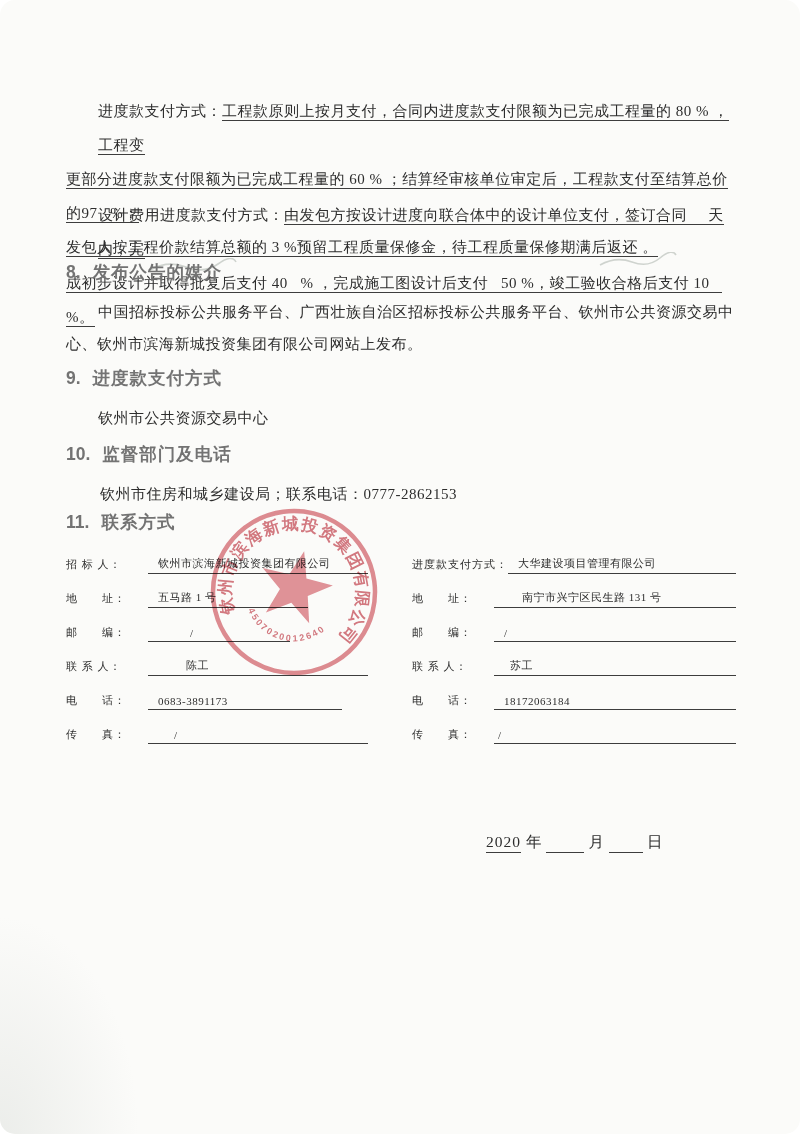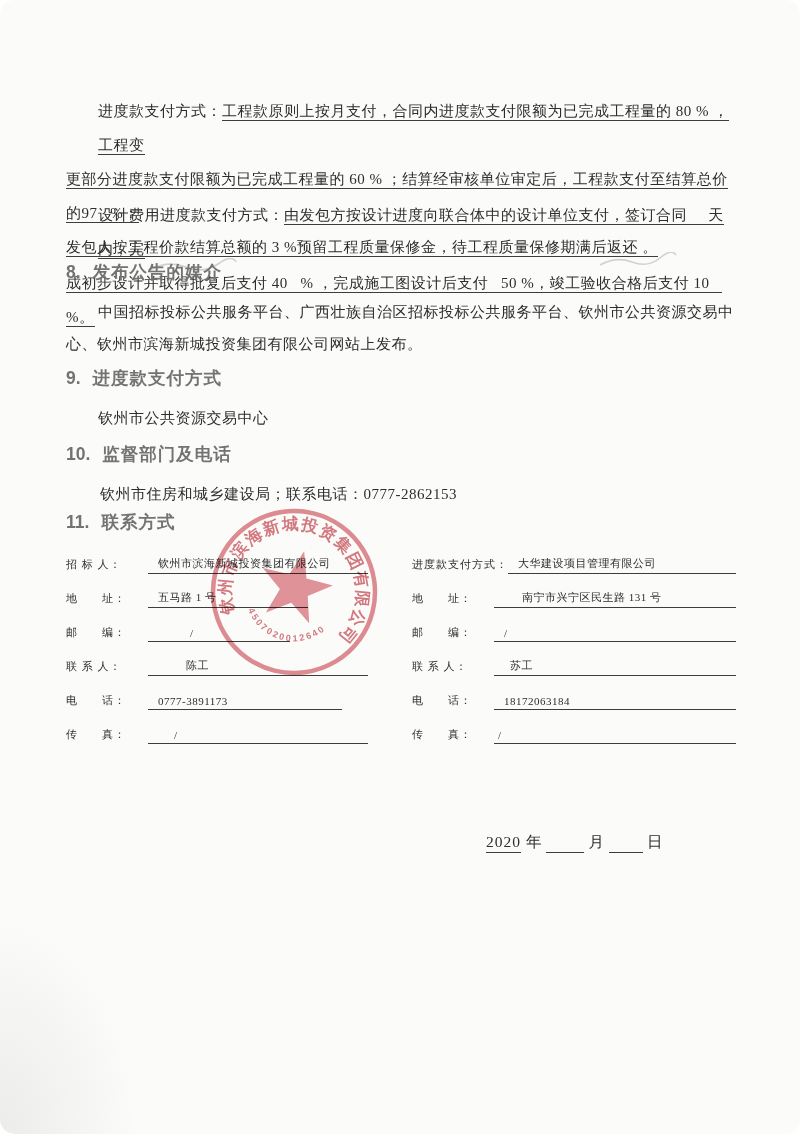--- a/index.html
+++ b/index.html
@@ -114,21 +114,21 @@
     <div class="crow">
       <span class="clabel">邮　　编：</span>
       <span class="cval">/</span>
     </div>
     <div class="crow">
       <span class="clabel">联 系 人：</span>
       <span class="cval">陈工</span>
     </div>
     <div class="crow">
       <span class="clabel">电　　话：</span>
-      <span class="cval">0777-3891173</span>
+      <span class="cval">0683-3891173</span>
     </div>
     <div class="crow">
       <span class="clabel">传　　真：</span>
       <span class="cval">/</span>
     </div>
   </div>
 
   <div class="ccol col-right">
     <div class="crow">
       <span class="clabel">进度款支付方式：</span>

